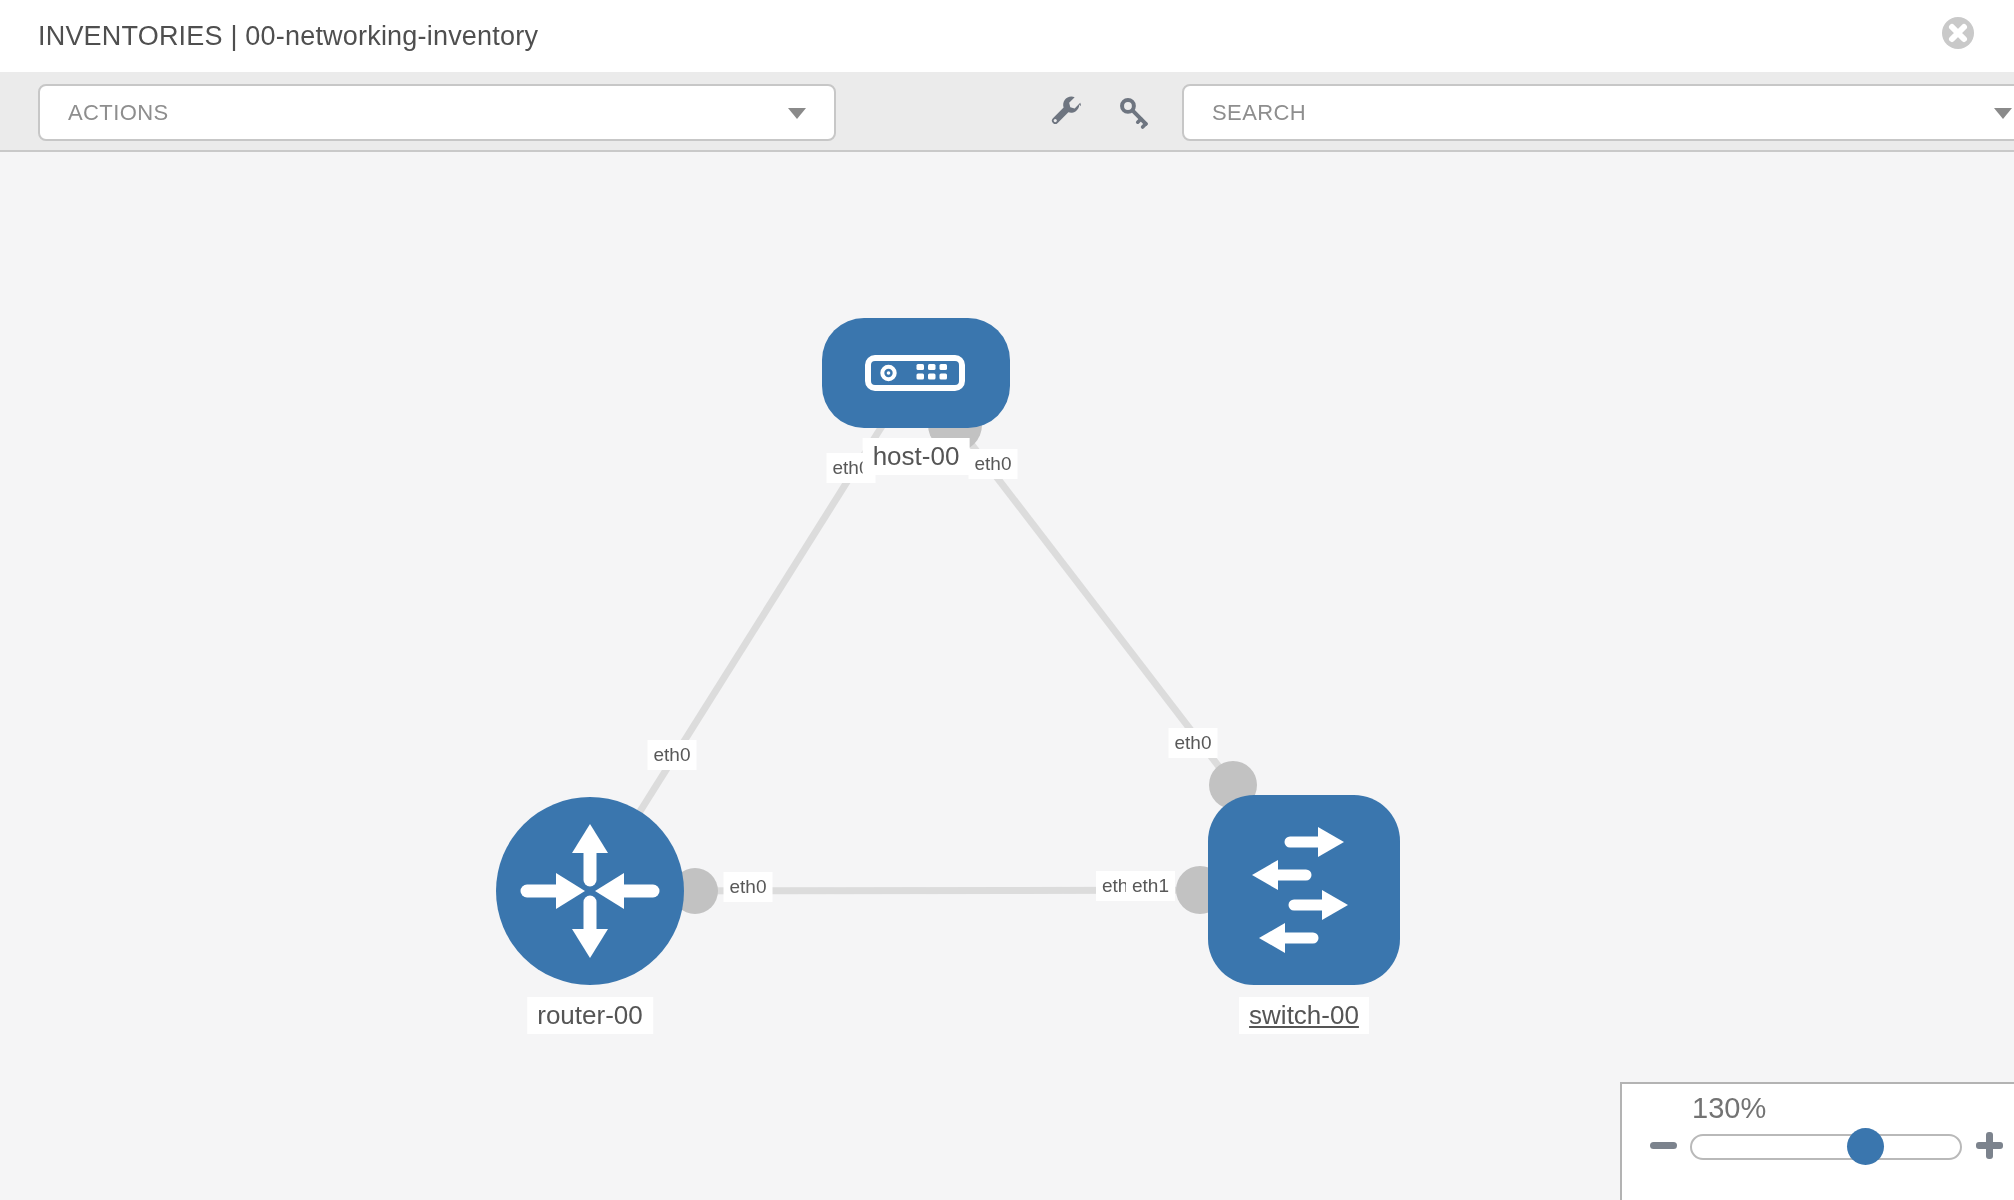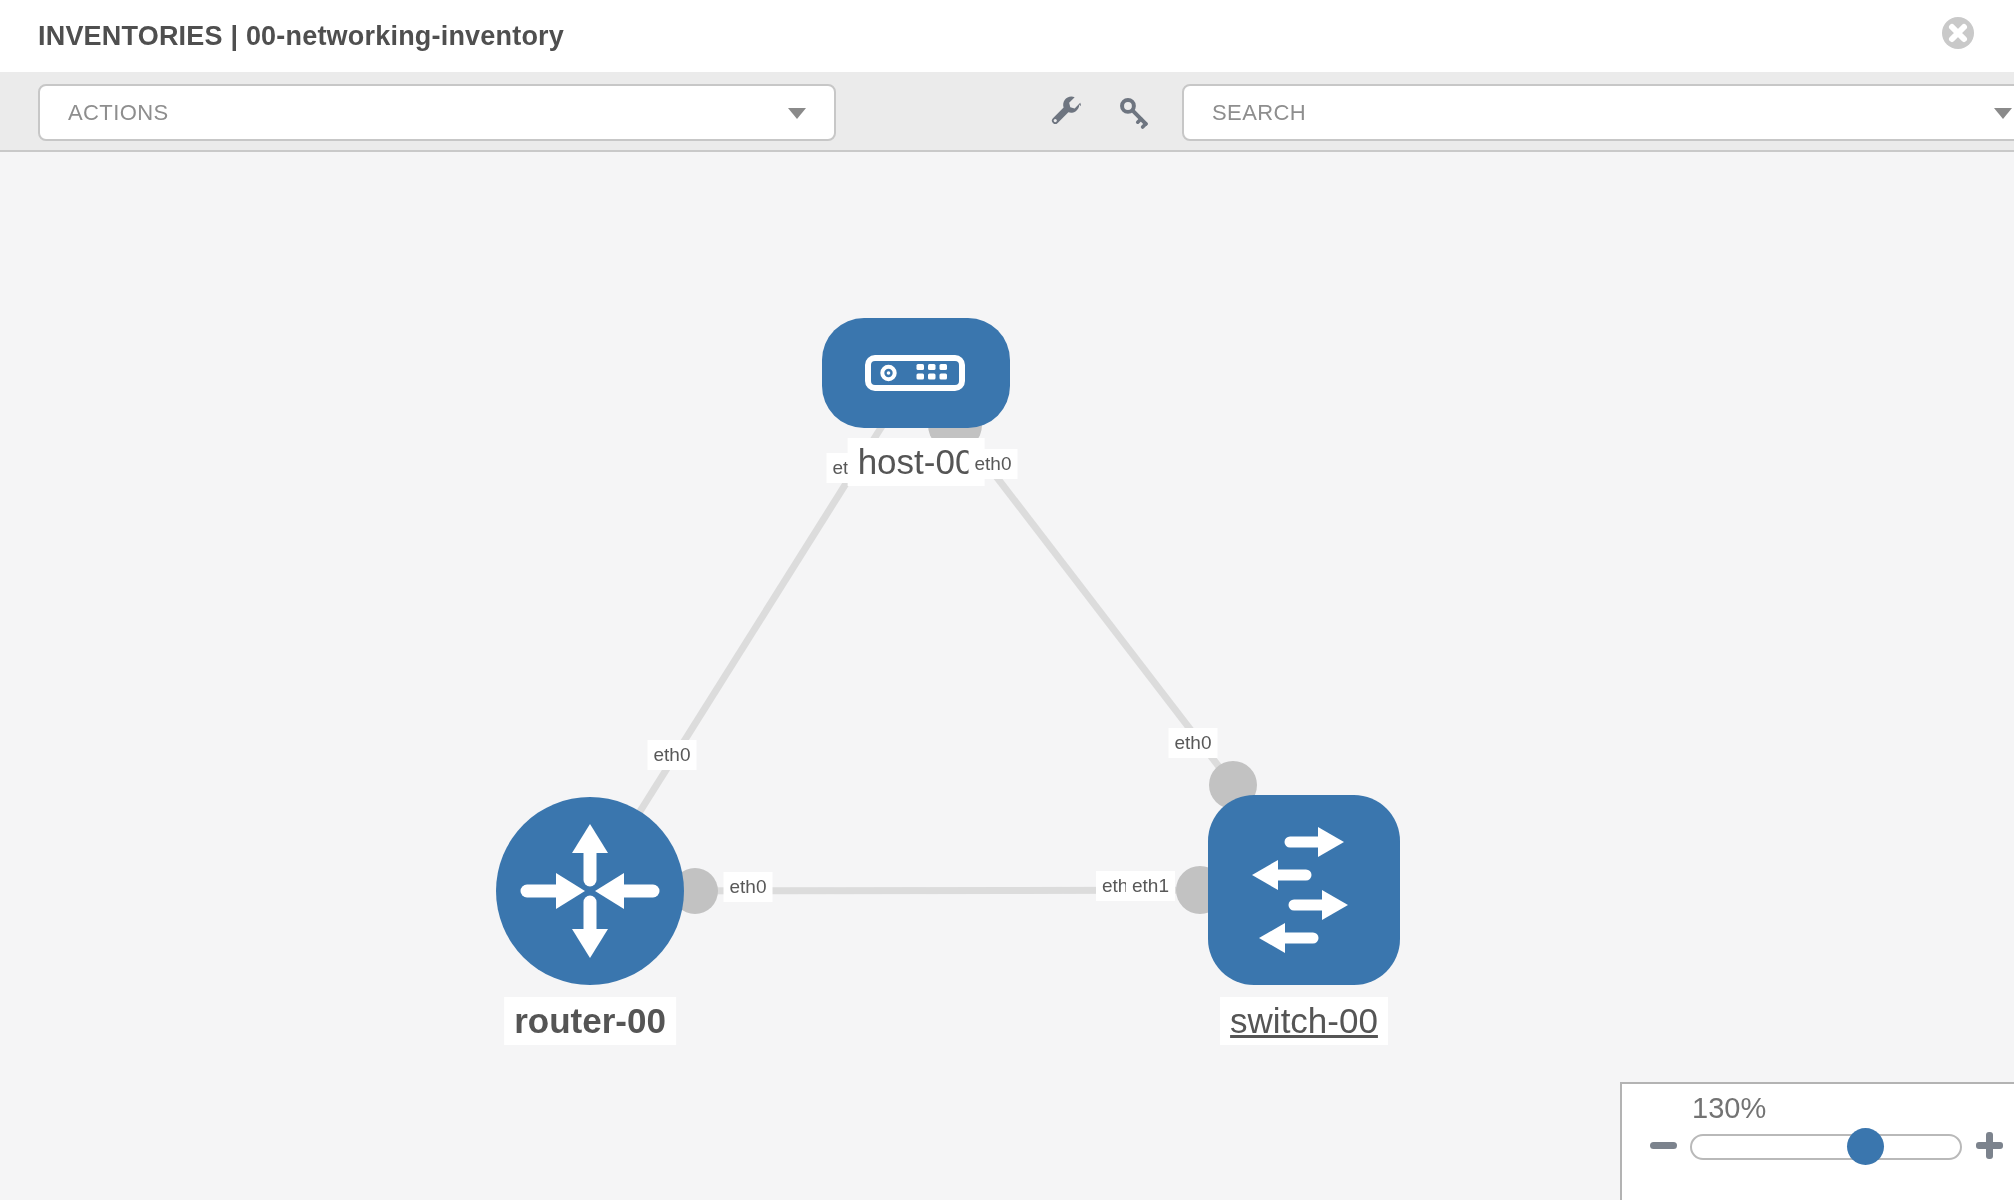--- a/index.html
+++ b/index.html
@@ -4,21 +4,21 @@
 <style>
   * { margin:0; padding:0; box-sizing:border-box; }
   html,body { width:2014px; height:1200px; overflow:hidden; background:#fff;
               font-family:"Liberation Sans","DejaVu Sans",sans-serif; }
 
   .app { position:relative; width:2014px; height:1200px; }
 
   
   .header { position:absolute; left:0; top:0; width:2014px; height:72px; background:#ffffff; }
   .page-title { position:absolute; left:38px; top:0; line-height:72px;
-                font-size:27px; font-weight:bold; color:#4f4f4f; letter-spacing:.2px; }
+                font-size:27px; font-weight:normal; color:#4f4f4f; letter-spacing:.2px; }
   .close-btn { position:absolute; left:1941px; top:16px; width:34px; height:34px; cursor:pointer; }
 
   
   .toolbar { position:absolute; left:0; top:72px; width:2014px; height:80px;
              background:#ebebeb; border-bottom:2px solid #c9c9c9; }
   .select { position:absolute; top:12px; height:57px; background:#fff;
             border:2px solid #c7c7c7; border-radius:8px; cursor:pointer;padding-left:32px; }
   .select .sel-label { position:absolute; left:28px; top:0; line-height:53px;
                        font-size:22px; color:#8e8e8e; letter-spacing:.4px; }
   .select .caret { position:absolute; right:28px; top:22px; width:0; height:0;
@@ -30,21 +30,21 @@
   .tool-icon.wrench { left:1046px; }
   .tool-icon.key    { left:1116px; }
 
   
   .canvas { position:absolute; left:0; top:152px; width:2014px; height:1048px;
             background:#f5f5f6; overflow:hidden; }
   .canvas svg.topo { position:absolute; left:0; top:0; }
 
   .lbl { position:absolute; background:#ffffff; color:#585858; font-size:19px;
          line-height:1.25; padding:3px 6px; white-space:nowrap; }
-  .lbl.name { font-size:35px; padding:2px 10px; color:#555555;text-align:right; }
+  .lbl.name { font-size:26px; padding:2px 10px; color:#555555;text-align:right; }
   .cx { transform:translateX(-50%); }
 
   
   .zoom-panel { position:absolute; left:1620px; top:930px; width:412px; height:132px;
                 background:#ffffff; border:2px solid #b3b3b3; }
   .zoom-value { position:absolute; top:8px; left:70px; width:290px; text-align:left;
                 font-size:29px; color:#737373; }
   .zoom-minus { position:absolute; left:28px; top:58px; width:27px; height:7px;
                 border-radius:4px; background:#7c838d; cursor:pointer; }
   .zoom-plus  { position:absolute; left:354px; top:48px; width:27px; height:27px; cursor:pointer; }
@@ -166,21 +166,21 @@
     <div class="lbl name cx" style="left:916px;  top:286px;">host-00</div>
     <div class="lbl cx" style="left:993px;  top:297px;">eth0</div>
 
     <div class="lbl cx" style="left:672px;  top:588px;">eth0</div>
     <div class="lbl cx" style="left:1193px; top:576px;">eth0</div>
 
     <div class="lbl cx" style="left:748px;  top:720px;">eth0</div>
     <div class="lbl" style="left:1096px; top:719px; z-index:1;">eth1</div>
     <div class="lbl" style="left:1126px; top:719px; z-index:2;">eth1</div>
 
-    <div class="lbl name cx" style="left:590px;  top:845px;font-weight:bold;">router-00</div>
+    <div class="lbl name cx" style="left:590px;  top:845px;">router-00</div>
     <div class="lbl name cx" style="left:1304px; top:845px;text-decoration:underline;">switch-00</div>
 
     <div class="zoom-panel">
       <div class="zoom-value">130%</div>
       <div class="zoom-minus">
         <span></span>
       </div>
       <div class="zoom-track"></div>
       <div class="zoom-thumb"></div>
       <div class="zoom-plus">

